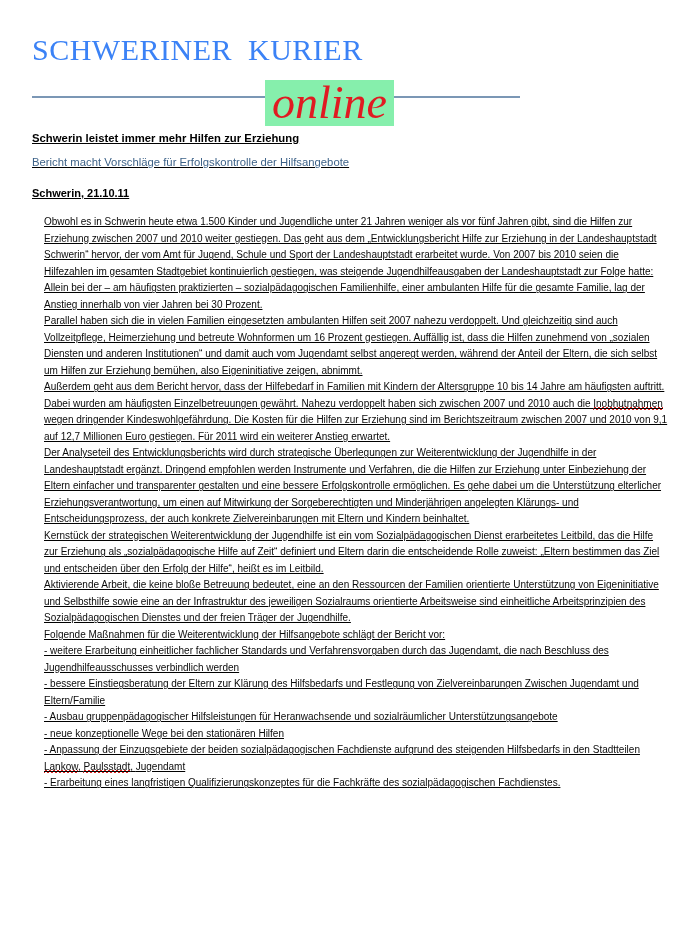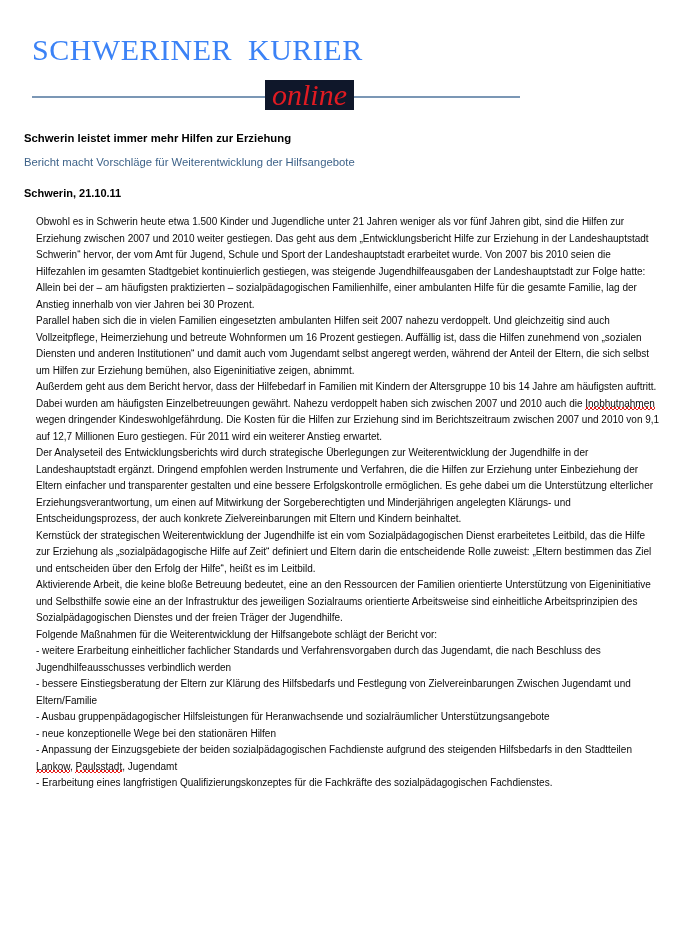--- a/index.html
+++ b/index.html
@@ -62,34 +62,35 @@
     width: 488px;
     height: 2px;
     background: #7B97B5;
   }
   .logo-online {
     position: absolute;
     left: 233px;
     top: -12px;
     font-family: "Liberation Serif", "DejaVu Serif", serif;
     font-style: italic;
-    font-size: 30px;
+    font-size: 46px;
     line-height: 1;
     color: #E01B22;
-    background: #0f172a;
+    background: #86efac;
     padding: 0 7px;
     white-space: nowrap;
   }
 
   
   .article {
     position: absolute;
-    left: 24px;
+    left: 32px;
     top: 131px;
     width: 648px;
+    text-decoration: underline;
   }
 
   .headline {
     font-size: 11.3px;
     font-weight: bold;
     color: #000000;
     line-height: 1.35;
     margin: 0 0 9px 0;
     letter-spacing: 0.02px;
   }
@@ -143,21 +144,21 @@
     </div>
     <div class="logo-rule-wrap">
       <div class="logo-rule"></div>
       <div class="logo-online">online</div>
     </div>
   </div>
 
   <div class="article">
 
     <div class="headline">Schwerin leistet immer mehr Hilfen zur Erziehung</div>
-    <div class="subheadline">Bericht macht Vorschläge für Weiterentwicklung der Hilfsangebote</div>
+    <div class="subheadline">Bericht macht Vorschläge für Erfolgskontrolle der Hilfsangebote</div>
     <div class="dateline">Schwerin, 21.10.11</div>
 
     <div class="body-block">
       <p>Obwohl es in Schwerin heute etwa 1.500 Kinder und Jugendliche unter 21 Jahren weniger als vor fünf Jahren gibt, sind die Hilfen zur Erziehung zwischen 2007 und 2010 weiter gestiegen. Das geht aus dem „Entwicklungsbericht Hilfe zur Erziehung in der Landeshauptstadt Schwerin“ hervor, der vom Amt für Jugend, Schule und Sport der Landeshauptstadt erarbeitet wurde. Von 2007 bis 2010 seien die Hilfezahlen im gesamten Stadtgebiet kontinuierlich gestiegen, was steigende Jugendhilfeausgaben der Landeshauptstadt zur Folge hatte: Allein bei der – am häufigsten praktizierten – sozialpädagogischen Familienhilfe, einer ambulanten Hilfe für die gesamte Familie, lag der Anstieg innerhalb von vier Jahren bei 30 Prozent.</p>
       <p>Parallel haben sich die in vielen Familien eingesetzten ambulanten Hilfen seit 2007 nahezu verdoppelt. Und gleichzeitig sind auch Vollzeitpflege, Heimerziehung und betreute Wohnformen um 16 Prozent gestiegen. Auffällig ist, dass die Hilfen zunehmend von „sozialen Diensten und anderen Institutionen“ und damit auch vom Jugendamt selbst angeregt werden, während der Anteil der Eltern, die sich selbst um Hilfen zur Erziehung bemühen, also Eigeninitiative zeigen, abnimmt.</p>
 
       <p id="para-spell">Außerdem geht aus dem Bericht hervor, dass der Hilfebedarf in Familien mit Kindern der Altersgruppe 10 bis 14 Jahre am häufigsten auftritt. Dabei wurden am häufigsten Einzelbetreuungen gewährt. Nahezu verdoppelt haben sich zwischen 2007 und 2010 auch die <span class="spell">Inobhutnahmen</span> wegen dringender Kindeswohlgefährdung. Die Kosten für die Hilfen zur Erziehung sind im Berichtszeitraum zwischen 2007 und 2010 von 9,1 auf 12,7 Millionen Euro gestiegen. Für 2011 wird ein weiterer Anstieg erwartet.</p>
 
       <p>Der Analyseteil des Entwicklungsberichts wird durch strategische Überlegungen zur Weiterentwicklung der Jugendhilfe in der Landeshauptstadt ergänzt. Dringend empfohlen werden Instrumente und Verfahren, die die Hilfen zur Erziehung unter Einbeziehung der Eltern einfacher und transparenter gestalten und eine bessere Erfolgskontrolle ermöglichen. Es gehe dabei um die Unterstützung elterlicher Erziehungsverantwortung, um einen auf Mitwirkung der Sorgeberechtigten und Minderjährigen angelegten Klärungs- und Entscheidungsprozess, der auch konkrete Zielvereinbarungen mit Eltern und Kindern beinhaltet.</p>
       <p>Kernstück der strategischen Weiterentwicklung der Jugendhilfe ist ein vom Sozialpädagogischen Dienst erarbeitetes Leitbild, das die Hilfe zur Erziehung als „sozialpädagogische Hilfe auf Zeit“ definiert und Eltern darin die entscheidende Rolle zuweist: „Eltern bestimmen das Ziel und entscheiden über den Erfolg der Hilfe“, heißt es im Leitbild.</p>

